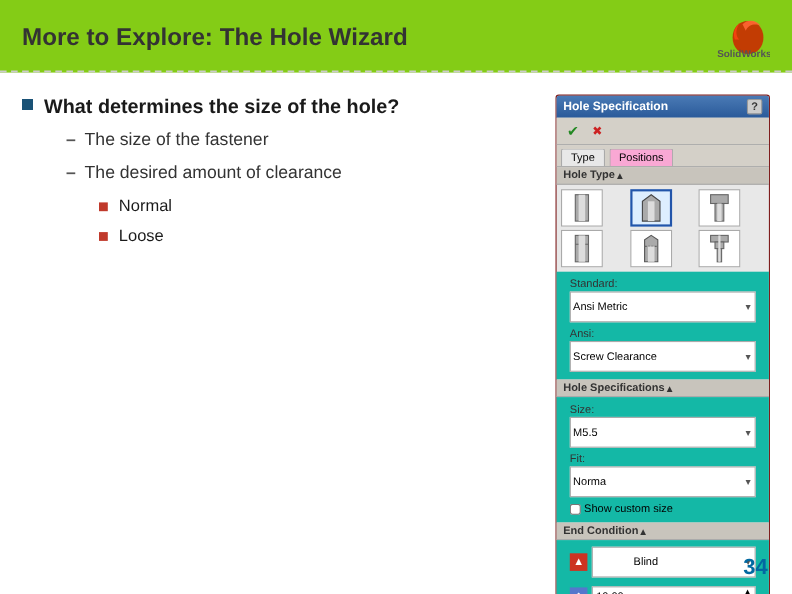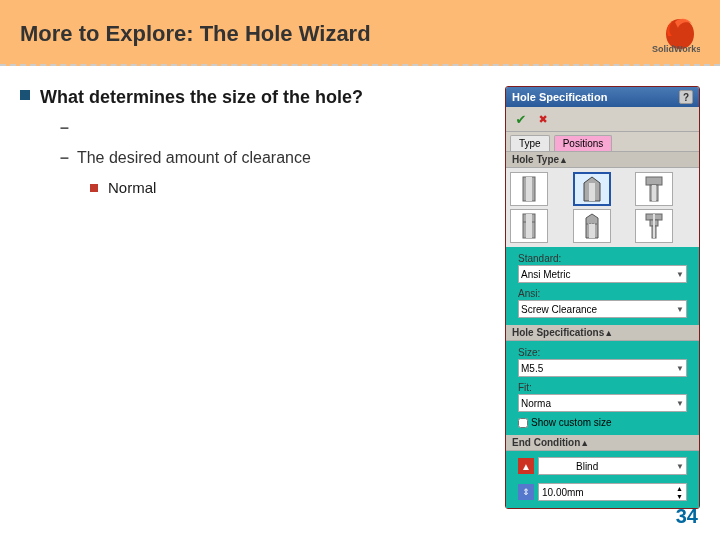--- a/index.html
+++ b/index.html
@@ -8,21 +8,21 @@
       width: 720px;
       height: 540px;
       background: #ffffff;
       font-family: Arial, sans-serif;
       overflow: hidden;
       position: relative;
     }
 
     
     .header {
-      background: #fdba74;
+      background: #84cc16;
       padding: 14px 20px 10px 20px;
       border-bottom: 2px dashed #cccccc;
       display: flex;
       align-items: center;
       justify-content: space-between;
     }
 
     .header-title {
       font-size: 22px;
       font-weight: bold;
@@ -245,21 +245,21 @@
     }
 
     .field-label {
       font-size: 10px;
       color: #333;
       margin-bottom: 1px;
     }
 
     .field-select {
       width: 100%;
-      height: 18px;
+      height: 28px;
       font-size: 10px;
       border: 1px solid #aaa;
       background: white;
       padding: 1px 2px;
       display: flex;
       align-items: center;
       justify-content: space-between;
     }
 
     .select-arrow {
@@ -306,35 +306,40 @@
 
     <div class="bullet-item">
       <div class="bullet-square"></div>
       <div>
         <span class="bullet-text">What determines the size of the hole?</span>
 
         <div class="sub-list">
 
           <div class="dash-item">
             <span class="dash">–</span>
+            <span>The size of the fastener</span>
           </div>
 
           <div class="dash-item">
             <span class="dash">–</span>
             <span>The desired amount of clearance</span>
           </div>
 
           <div class="sub-sub-list">
 
             <div class="small-bullet-item">
               <div class="small-bullet-square"></div>
               <span class="small-bullet-text">Normal</span>
             </div>
 
 
+            <div class="small-bullet-item">
+              <div class="small-bullet-square"></div>
+              <span class="small-bullet-text">Loose</span>
+            </div>
 
           </div>
         </div>
       </div>
     </div>
 
   </div>
 
   <div class="right-panel">
     <div class="dialog-box">

